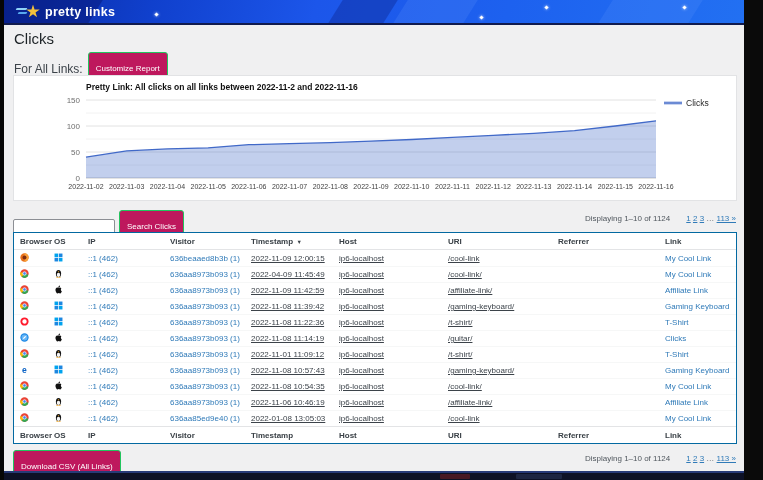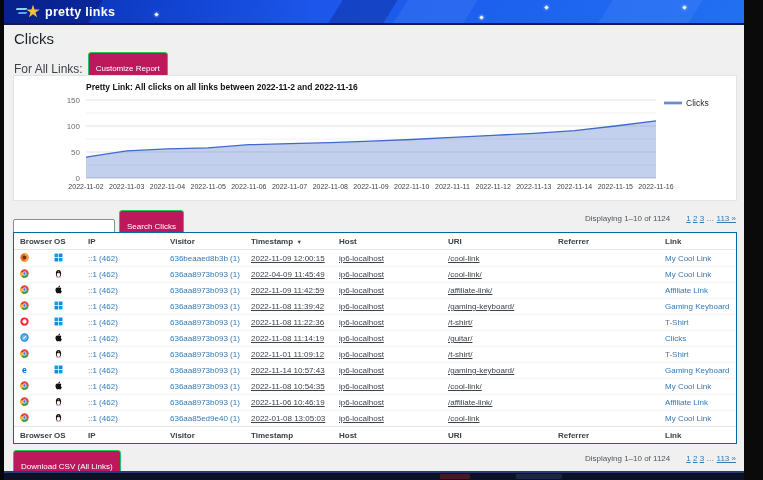--- a/index.html
+++ b/index.html
@@ -346,21 +346,21 @@
           <span><span class="icon">
               <svg viewBox="0 0 10 10">
                 <rect x="0.6" y="0.6" width="4" height="4" fill="#00a3ee"></rect>
                 <rect x="5.4" y="0.6" width="4" height="4" fill="#1c87e0"></rect>
                 <rect x="0.6" y="5.4" width="4" height="4" fill="#1c87e0"></rect>
                 <rect x="5.4" y="5.4" width="4" height="4" fill="#00a3ee"></rect>
               </svg>
             </span></span>
           <span class="cell-link">::1 (462)</span>
           <span class="cell-link">636aa8973b093 (1)</span>
-          <span class="cell-text">2022-11-14 10:57:43</span>
+          <span class="cell-text">2022-11-08 10:57:43</span>
           <span class="cell-text">ip6-localhost</span>
           <span class="cell-text">/gaming-keyboard/</span>
           <span class="cell-text"></span>
           <span class="cell-link">Gaming Keyboard</span>
         </div>
         <div class="trow tdata">
           <span><span class="icon">
               <svg viewBox="0 0 10 10">
                 <circle cx="5" cy="5" r="4.6" fill="#ea4335"></circle>
                 <path d="M5 5l4.4 1.4A4.6 4.6 0 0 1 1.8 8.6z" fill="#34a853"></path>

